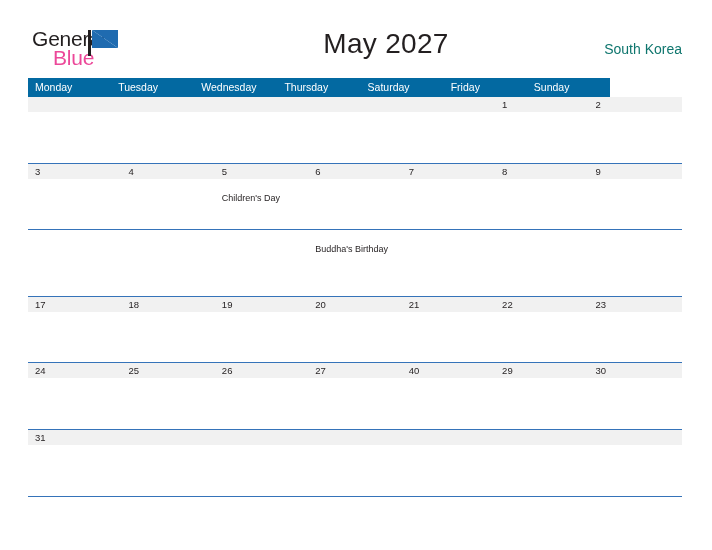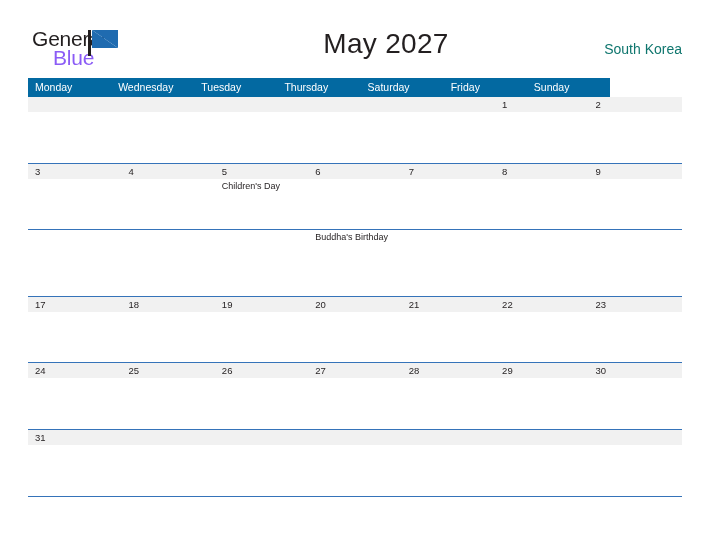--- a/index.html
+++ b/index.html
@@ -46,21 +46,21 @@
     letter-spacing: -0.2px;
     color: #231f20;
     font-family: "Liberation Sans", sans-serif;
   }
   .logo-blue {
     position: absolute;
     left: 21px;
     top: 19px;
     font-size: 21px;
     letter-spacing: -0.2px;
-    color: #8b5cf6;
+    color: #ec4899;
     font-family: "Liberation Sans", sans-serif;
   }
   .logo-flag {
     position: absolute;
     left: 56px;
     top: 2px;
     width: 38px;
     height: 26px;
   }
 
@@ -139,21 +139,21 @@
   }
   .event-band {
     display: flex;
     width: 654px;
     height: 50px;
     background: #ffffff;
   }
   .event-cell {
     flex: 1 1 0;
     box-sizing: border-box;
-    padding: 1px 3px 0 7px;
+    padding: 13px 3px 0 7px;
     font-size: 9px;
     color: #231f20;
     line-height: 12px;
     font-family: "Liberation Sans", sans-serif;
     overflow: hidden;
   }
   .event-text {
     display: block;
     white-space: nowrap;
   }
@@ -178,22 +178,22 @@
     </div>
 
     <div class="month-title">May 2027</div>
     <div class="country">South Korea</div>
   </div>
 
   <div class="calendar">
 
     <div class="weekday-row">
       <div class="weekday-cell">Monday</div>
+      <div class="weekday-cell">Tuesday</div>
       <div class="weekday-cell">Wednesday</div>
-      <div class="weekday-cell">Tuesday</div>
       <div class="weekday-cell">Thursday</div>
       <div class="weekday-cell">Saturday</div>
       <div class="weekday-cell">Friday</div>
       <div class="weekday-cell">Sunday</div>
     </div>
 
     <div class="week-row">
       <div class="date-band">
         <div class="date-cell"></div>
         <div class="date-cell"></div>
@@ -323,21 +323,21 @@
           </div>
       </div>
     </div>
 
     <div class="week-row">
       <div class="date-band">
         <div class="date-cell">24</div>
         <div class="date-cell">25</div>
         <div class="date-cell">26</div>
         <div class="date-cell">27</div>
-        <div class="date-cell">28</div>
+        <div class="date-cell">40</div>
         <div class="date-cell">29</div>
         <div class="date-cell">30</div>
       </div>
       <div class="event-band">
         <div class="event-cell">
             <span class="event-text"></span>
           </div>
         <div class="event-cell">
             <span class="event-text"></span>
           </div>

